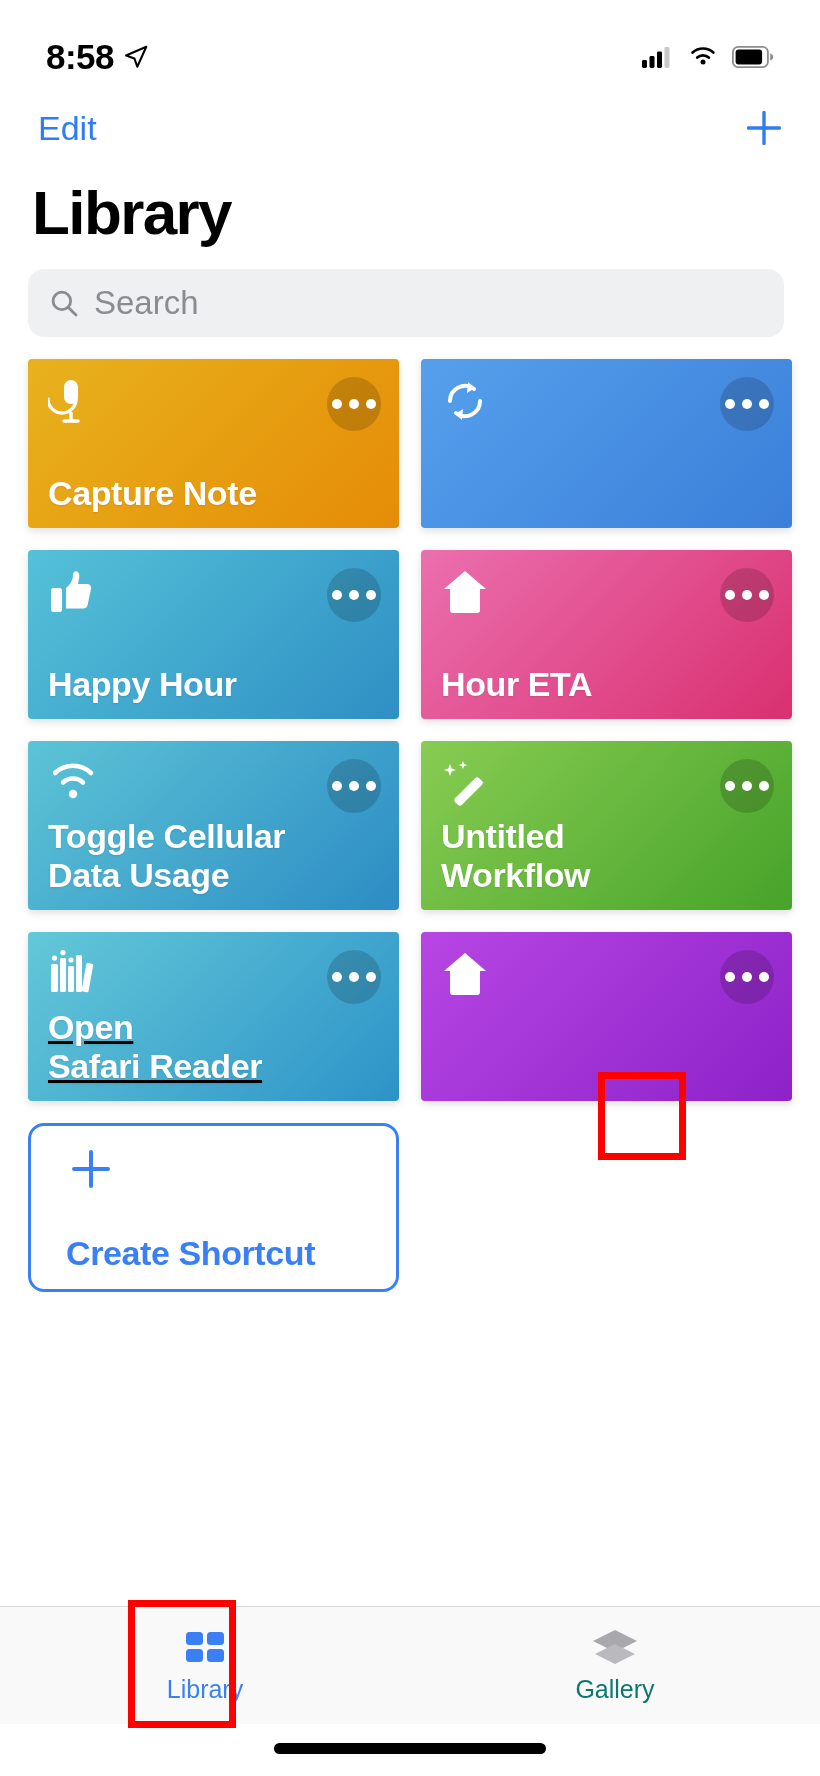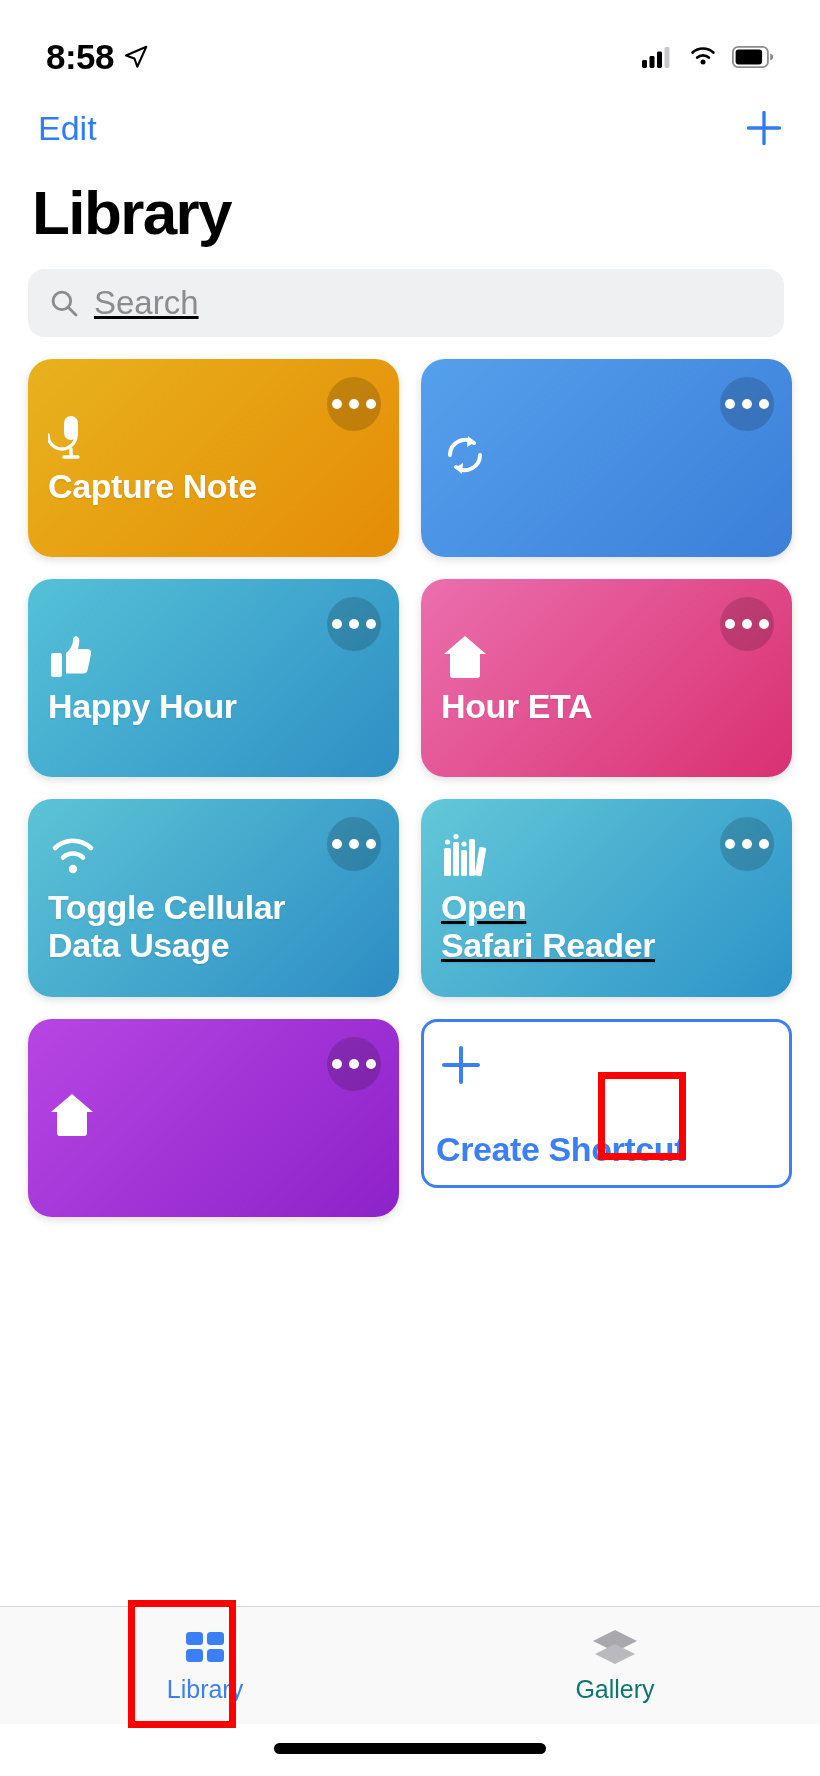--- a/index.html
+++ b/index.html
@@ -50,21 +50,21 @@
   .page-title{
     font-size:62px;
     font-weight:700;
     letter-spacing:-1.6px;
     color:#000;
     padding:14px 32px 0 32px;
     line-height:1.12;
   }
 
   
-  .search-wrap{ padding:22px 36px 0 28px;text-decoration:underline; }
+  .search-wrap{ padding:22px 36px 0 28px; }
   .search-field{
     height:68px;
     background:#eff0f2;
     border-radius:16px;
     display:flex;
     align-items:center;
     padding:0 20px;
     gap:14px;
     cursor:text;
   }
@@ -75,26 +75,26 @@
 
   
   .grid{
     padding:22px 28px 0 28px;
     display:grid;
     grid-template-columns:1fr 1fr;
     gap:22px 22px;
   }
   .card{
     position:relative;
-    height:198px;
-    border-radius:24px;
+    height:169px;
+    border-radius:4px;
     padding:18px 20px;
     display:flex;
     flex-direction:column;
-    justify-content:center;
+    justify-content:space-between;
     cursor:pointer;
     box-shadow:0 3px 9px rgba(0,0,0,0.13);
     overflow:visible;
   }
   .card-icon{
     width:54px;height:54px;
     display:flex;align-items:flex-start;
   }
   .card-label{
     color:#fff;
@@ -122,21 +122,21 @@
     width:10px;height:10px;border-radius:50%;
     background:#fff;display:block;
   }
 
   
   .create-card{
     height:169px;
     border:3px solid #3b7ff5;
     border-radius:16px;
     background:#fff;
-    padding:18px 12px;
+    padding:18px 35px;
     display:flex;
     flex-direction:column;
     justify-content:space-between;
     cursor:pointer;
   }
   .create-label{
     color:#3b7ff5;
     font-size:34px;
     font-weight:700;
     letter-spacing:-0.4px;
@@ -316,20 +316,37 @@
     </div>
     <div class="ellipsis-btn">
       <i></i>
         <i></i>
         <i></i>
     </div>
     <div class="card-label">Toggle Cellular
 Data Usage</div>
   </div>
 
+  <div class="card" style="background:linear-gradient(135deg,#88cc52 0%,#47a32a 100%);">
+    <div class="card-icon">
+      <svg width="52" height="50" viewBox="0 0 52 50">
+        <rect x="10" y="28" width="34" height="9.5" rx="3" fill="#fff" transform="rotate(-45 27 32)"></rect>
+        <path d="M9 5l1.7 4.4L15 11l-4.3 1.6L9 17l-1.7-4.4L3 11l4.3-1.6z" fill="#fff"></path>
+        <path d="M22 2l1.1 3 3 1.1-3 1.1L22 10l-1.1-2.8-3-1.1 3-1.1z" fill="#fff"></path>
+        <path d="M39 20l1 2.6 2.6 1-2.6 1L39 27l-1-2.4-2.6-1 2.6-1z" fill="#fff"></path>
+      </svg>
+    </div>
+    <div class="ellipsis-btn">
+      <i></i>
+        <i></i>
+        <i></i>
+    </div>
+    <div class="card-label">Untitled
+Workflow</div>
+  </div>
 
   <div class="card" style="background:linear-gradient(135deg,#63c8d8 0%,#2d93c8 100%);text-decoration:underline;">
     <div class="card-icon">
       <svg width="52" height="46" viewBox="0 0 52 46">
         <rect x="3" y="14" width="7" height="28" rx="1.6" fill="#fff"></rect>
         <rect x="12" y="8" width="6" height="34" rx="1.6" fill="#fff"></rect>
         <rect x="20" y="16" width="6" height="26" rx="1.6" fill="#fff"></rect>
         <rect x="28" y="5" width="6" height="37" rx="1.6" fill="#fff"></rect>
         <rect x="36" y="13" width="7" height="29" rx="1.6" fill="#fff" transform="rotate(10 39 27)"></rect>
         <circle cx="6.5" cy="8" r="2.6" fill="#fff"></circle>

